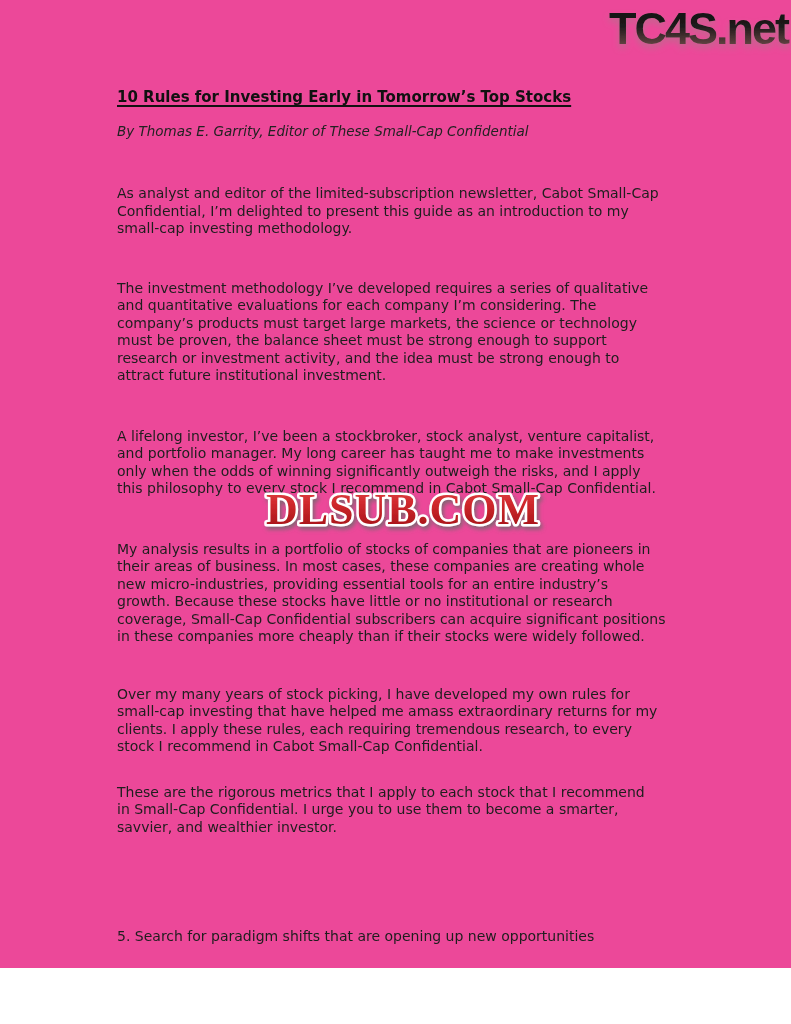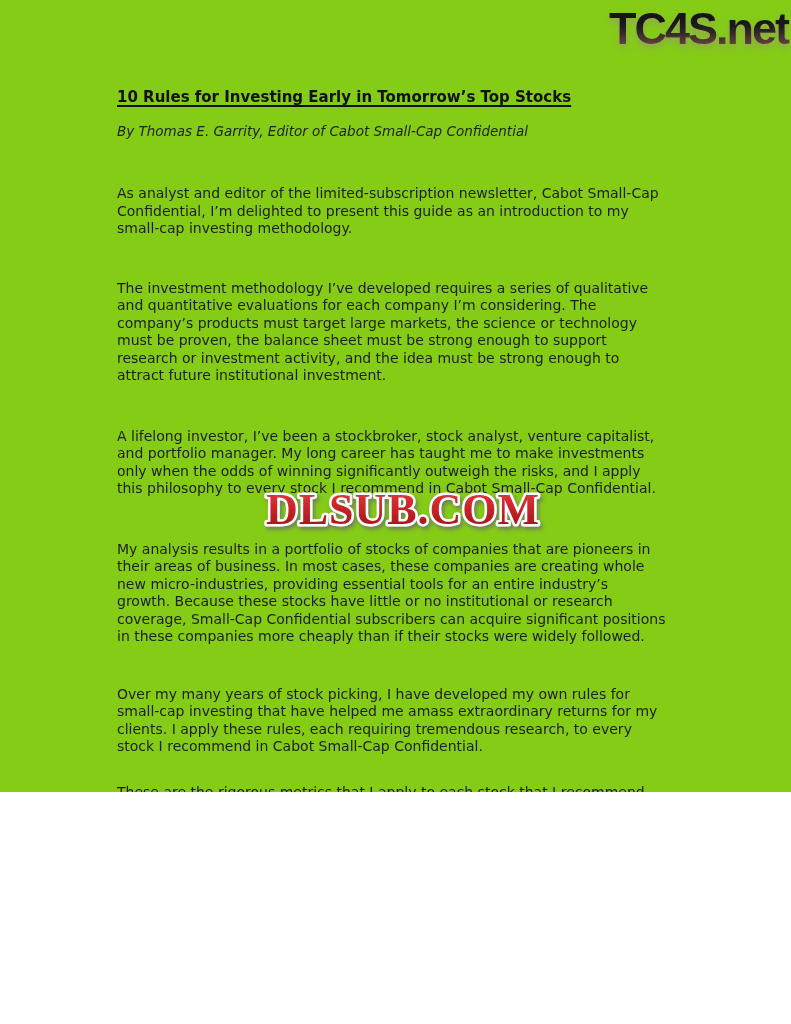--- a/index.html
+++ b/index.html
@@ -3,22 +3,22 @@
 <meta charset="utf-8">
 <style>
   html, body {
     margin: 0;
     padding: 0;
     background: #ffffff;
   }
   .page {
     position: relative;
     width: 791px;
-    height: 792px;
-    background: #84cc16;
+    height: 968px;
+    background: #ec4899;
     overflow: hidden;
     font-family: "DejaVu Sans", "Liberation Sans", sans-serif;
   }
 
   
   .logo-tc4s {
     position: absolute;
     top: 0;
     right: 0;
     width: 200px;
@@ -57,21 +57,21 @@
     font-size: 14px;
     line-height: 17.5px;
     white-space: pre-line;
     color: #1e1e1e;
   }
   p.p1 { margin-bottom: 42px; }
   p.p2 { margin-bottom: 43px; }
   p.p3 { margin-bottom: 43px; }
   p.p4 { margin-bottom: 40px; }
   p.p5 { margin-bottom: 28px; }
-  p.p6 { margin-bottom: 71px; }
+  p.p6 { margin-bottom: 92px; }
 
   
   .wm-dlsub {
     position: absolute;
     left: 248px;
     top: 481px;
     width: 310px;
     height: 56px;
   }
 
@@ -99,21 +99,21 @@
       </linearGradient>
       <filter id="shTc4s" x="-20%" y="-20%" width="140%" height="160%">
         <feDropShadow dx="0" dy="4" stdDeviation="3" flood-color="#9b8383" flood-opacity="0.55"></feDropShadow>
       </filter>
     </defs>
     <text x="197" y="44" text-anchor="end" font-family="Liberation Sans, DejaVu Sans, sans-serif" font-size="45" font-weight="bold" letter-spacing="-2" fill="url(#gradTc4s)" filter="url(#shTc4s)">TC4S.net</text>
   </svg>
 
   <div class="content">
     <h1 class="doc-title">10 Rules for Investing Early in Tomorrow’s Top Stocks</h1>
-    <p class="byline">By Thomas E. Garrity, Editor of Cabot Small-Cap Confidential</p>
+    <p class="byline">By Thomas E. Garrity, Editor of These Small-Cap Confidential</p>
 
     <p class="body p1">As analyst and editor of the limited-subscription newsletter, Cabot Small-Cap
 Confidential, I’m delighted to present this guide as an introduction to my
 small-cap investing methodology.</p>
     <p class="body p3">The investment methodology I’ve developed requires a series of qualitative
 and quantitative evaluations for each company I’m considering. The
 company’s products must target large markets, the science or technology
 must be proven, the balance sheet must be strong enough to support
 research or investment activity, and the idea must be strong enough to
 attract future institutional investment.</p>

